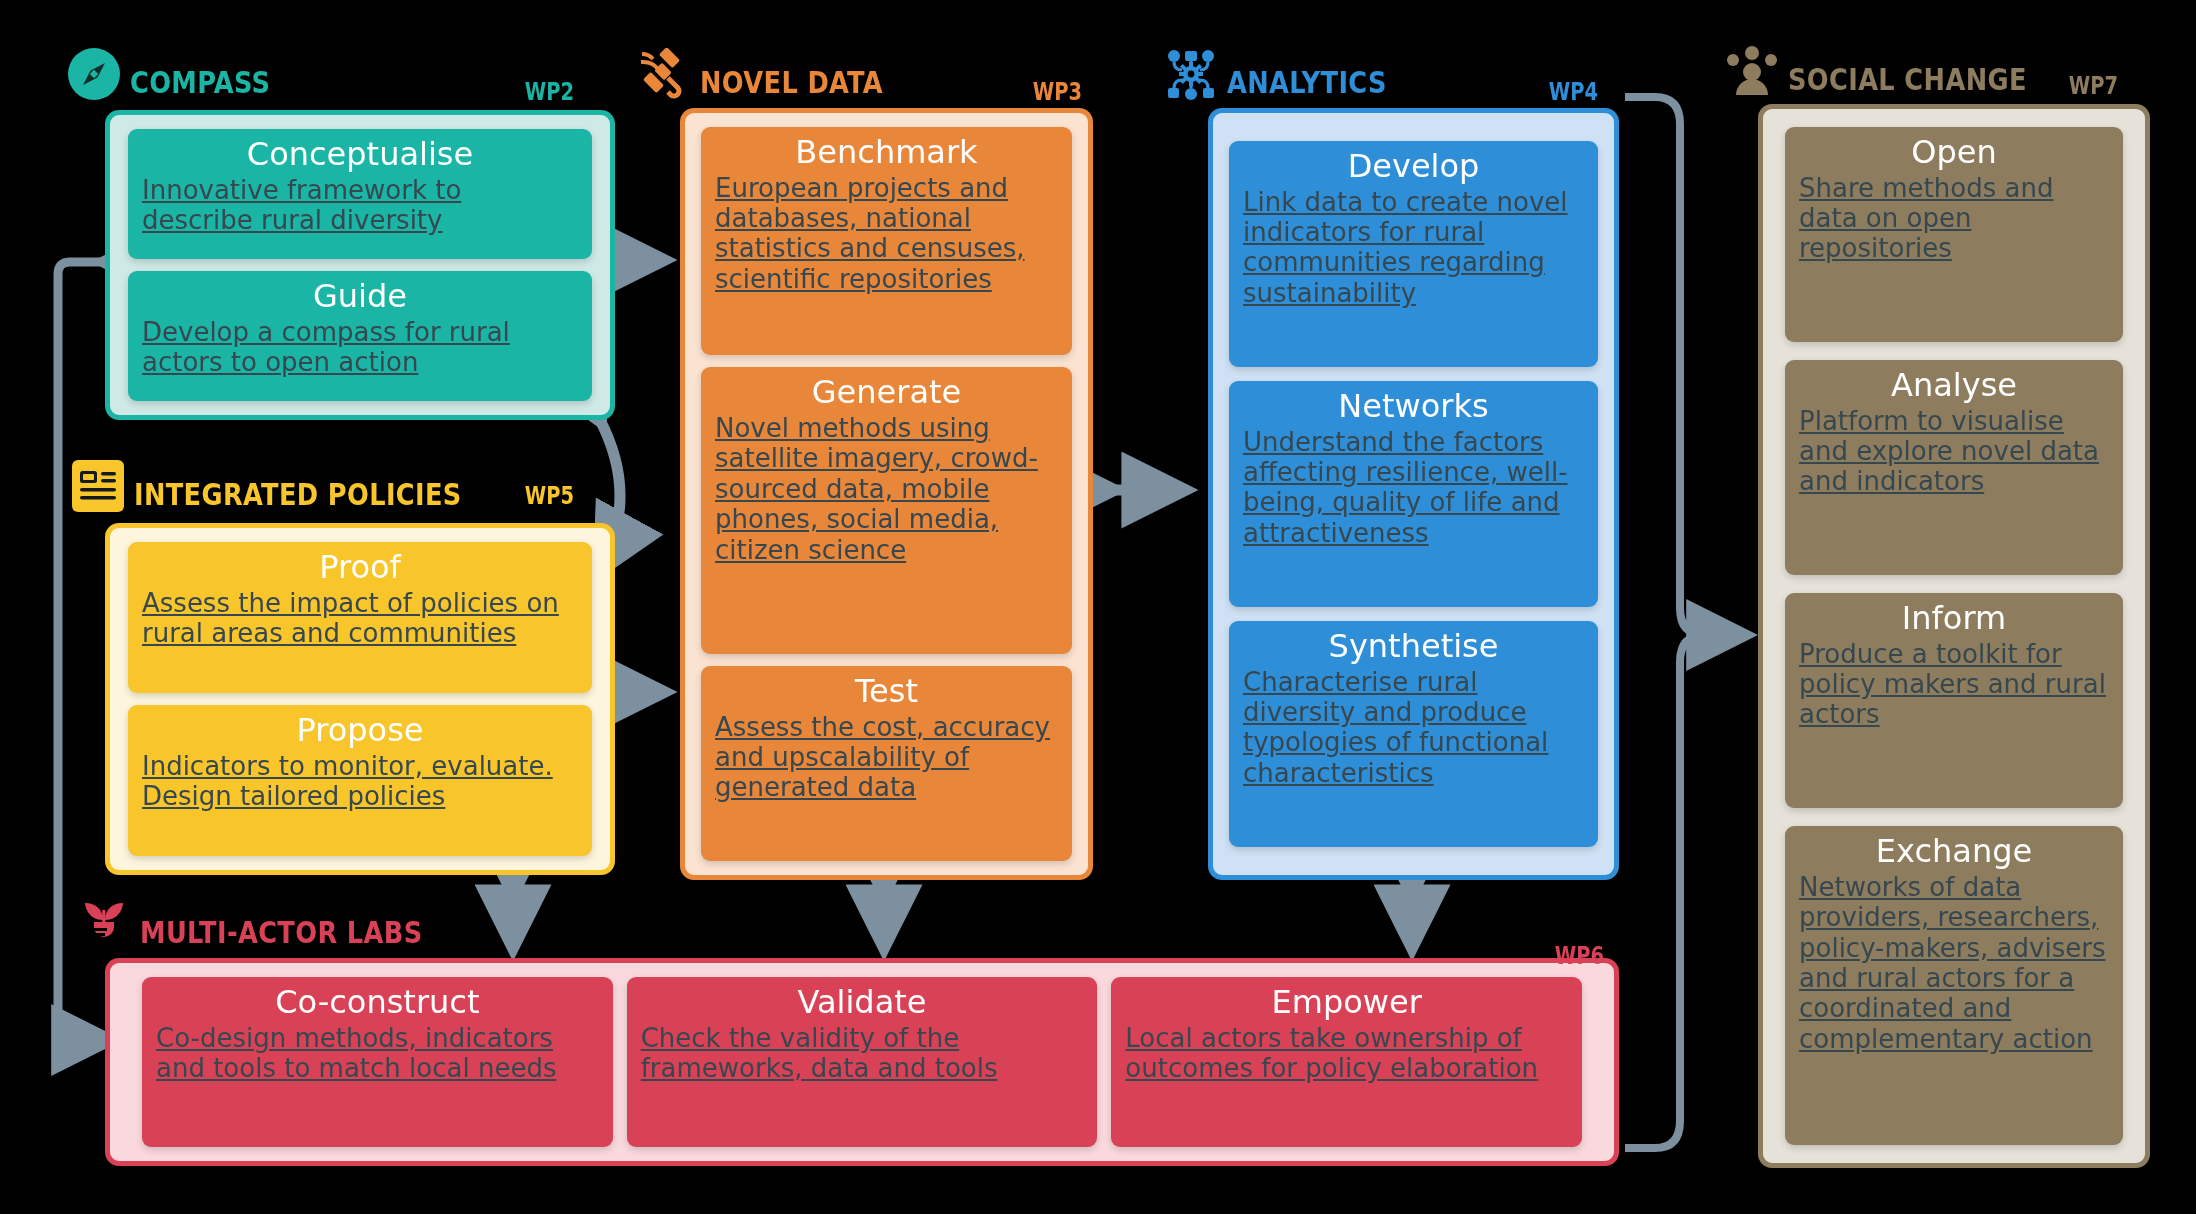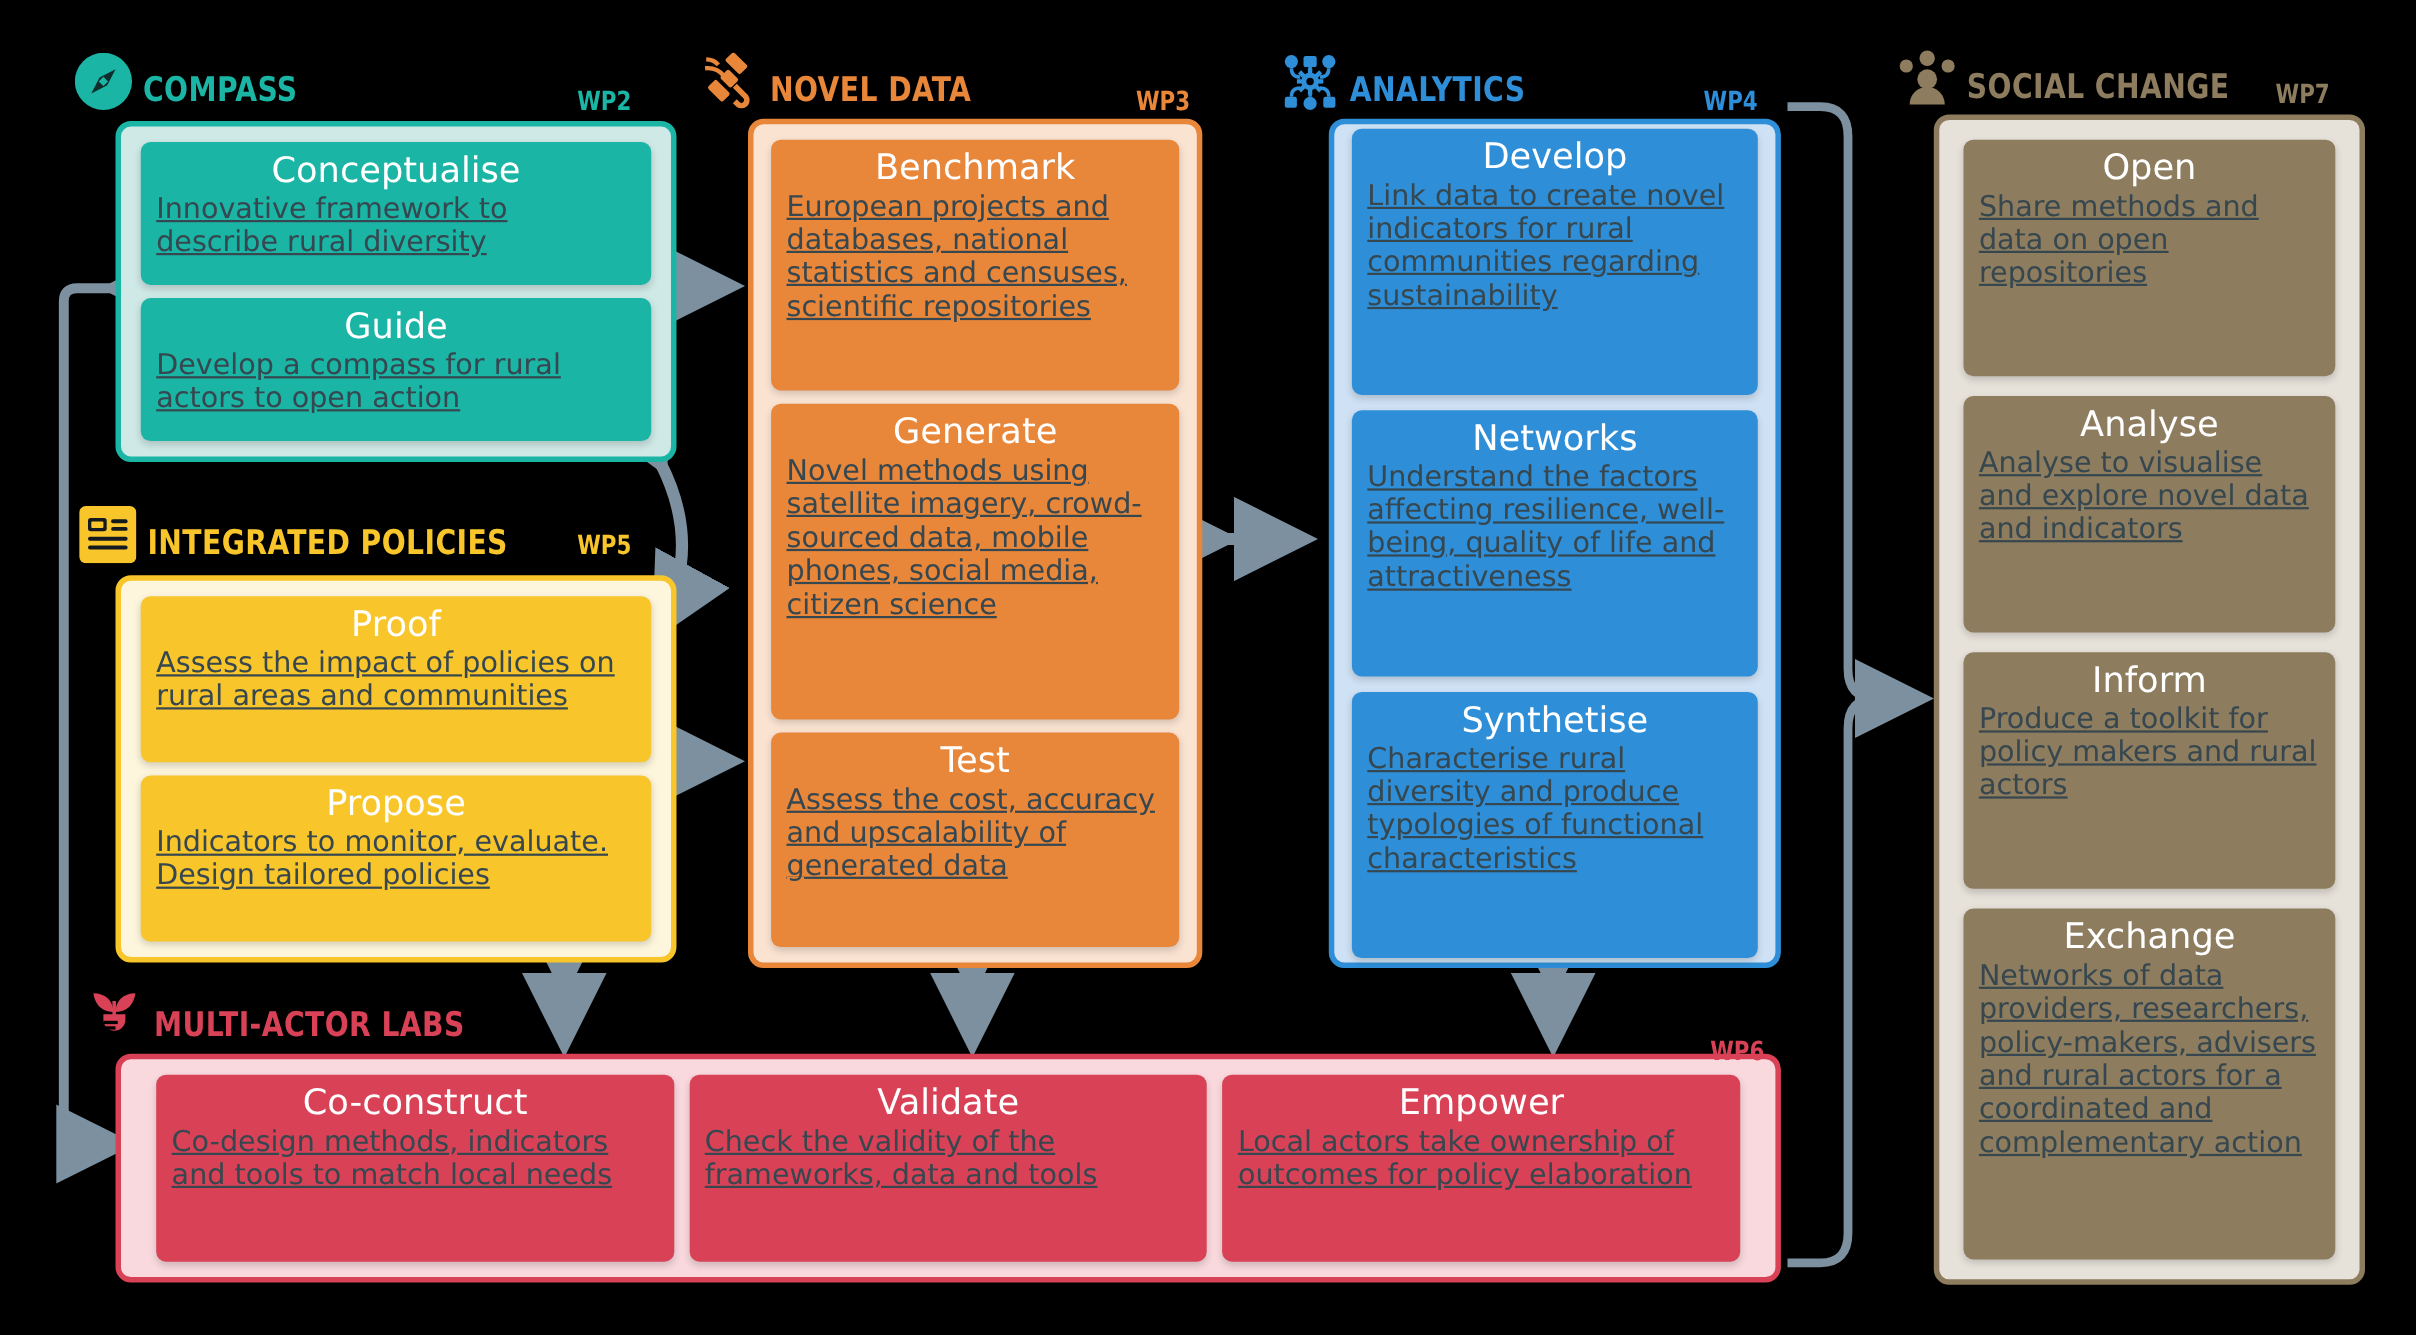--- a/index.html
+++ b/index.html
@@ -181,21 +181,21 @@
           <rect x="18" y="18" width="14" height="11" rx="2" transform="rotate(45 25 23.5)"></rect>
           <path d="M30 30 l10 10 a5 5 0 0 1 -7 7 l-3 -3" stroke="#e8863a" stroke-width="5" fill="none"></path>
         </g>
       </svg>
     </span>
     <span class="wp-title" style="color:#e8863a;">NOVEL DATA</span>
   </div>
   <div class="wp-tag" style="left:1030px;top:78px;color:#e8863a;">WP3</div>
 
   <div class="panel" style="left:1208px;top:108px;width:411px;height:772px;background:#cfe2f5;border:5px solid #2e8fd8;border-radius:14px;">
-    <div class="panel-inner" style="padding:4px 16px;gap:14px;">
+    <div class="panel-inner" style="padding:28px 16px;gap:14px;">
       <div class="card" style="background:#2e8fd8;flex:1;">
         <div class="card-title">Develop</div>
         <div class="card-body">Link data to create novel indicators for rural communities regarding sustainability</div>
       </div>
       <div class="card" style="background:#2e8fd8;flex:1;">
         <div class="card-title">Networks</div>
         <div class="card-body">Understand the factors affecting resilience, well-being, quality of life and attractiveness</div>
       </div>
       <div class="card" style="background:#2e8fd8;flex:1;">
         <div class="card-title">Synthetise</div>
@@ -276,21 +276,21 @@
   <div class="wp-tag" style="left:1552px;top:942px;color:#d94256;">WP6</div>
 
   <div class="panel" style="left:1758px;top:104px;width:392px;height:1064px;background:#e6e2da;border:5px solid #8d7c5e;border-radius:14px;">
     <div class="panel-inner" style="padding:18px 22px;gap:18px;">
       <div class="card" style="background:#8d7c5e;flex:2.35;">
         <div class="card-title">Open</div>
         <div class="card-body">Share methods and data on open repositories</div>
       </div>
       <div class="card" style="background:#8d7c5e;flex:2.35;">
         <div class="card-title">Analyse</div>
-        <div class="card-body">Analyse to visualise and explore novel data and indicators</div>
+        <div class="card-body">Platform to visualise and explore novel data and indicators</div>
       </div>
       <div class="card" style="background:#8d7c5e;flex:2.35;">
         <div class="card-title">Inform</div>
         <div class="card-body">Produce a toolkit for policy makers and rural actors</div>
       </div>
       <div class="card" style="background:#8d7c5e;flex:3.6;">
         <div class="card-title">Exchange</div>
         <div class="card-body">Networks of data providers, researchers, policy-makers, advisers and rural actors for a coordinated and complementary action</div>
       </div>
     </div>

